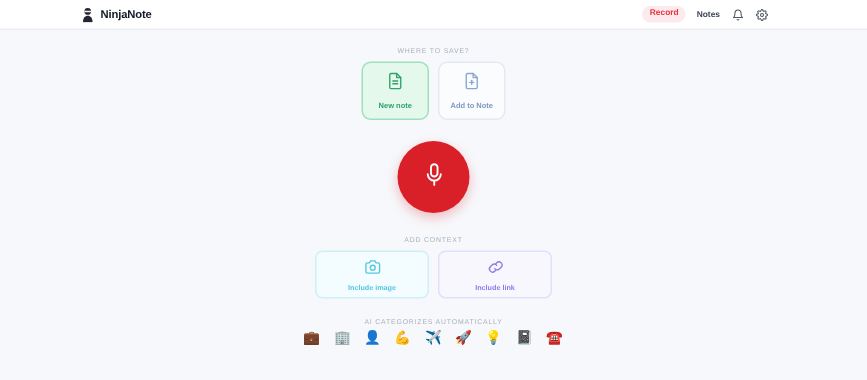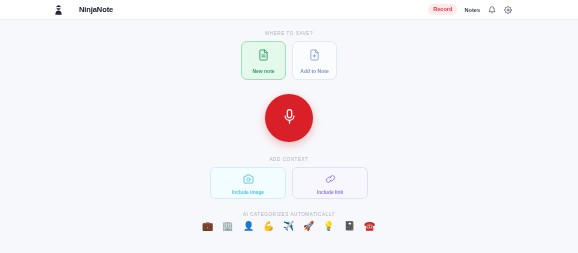--- a/index.html
+++ b/index.html
@@ -25,21 +25,21 @@
     display: flex;
     align-items: center;
     justify-content: space-between;
     padding: 0 8px 0 54px;
     position: relative;
   }
 
   .brand {
     display: flex;
     align-items: center;
-    gap: 16px;
+    gap: 4px;
   }
 
   .brand-icon {
     width: 9px;
     height: 10px;
     display: block;
   }
 
   .brand-name {
     font-size: 7.5px;

